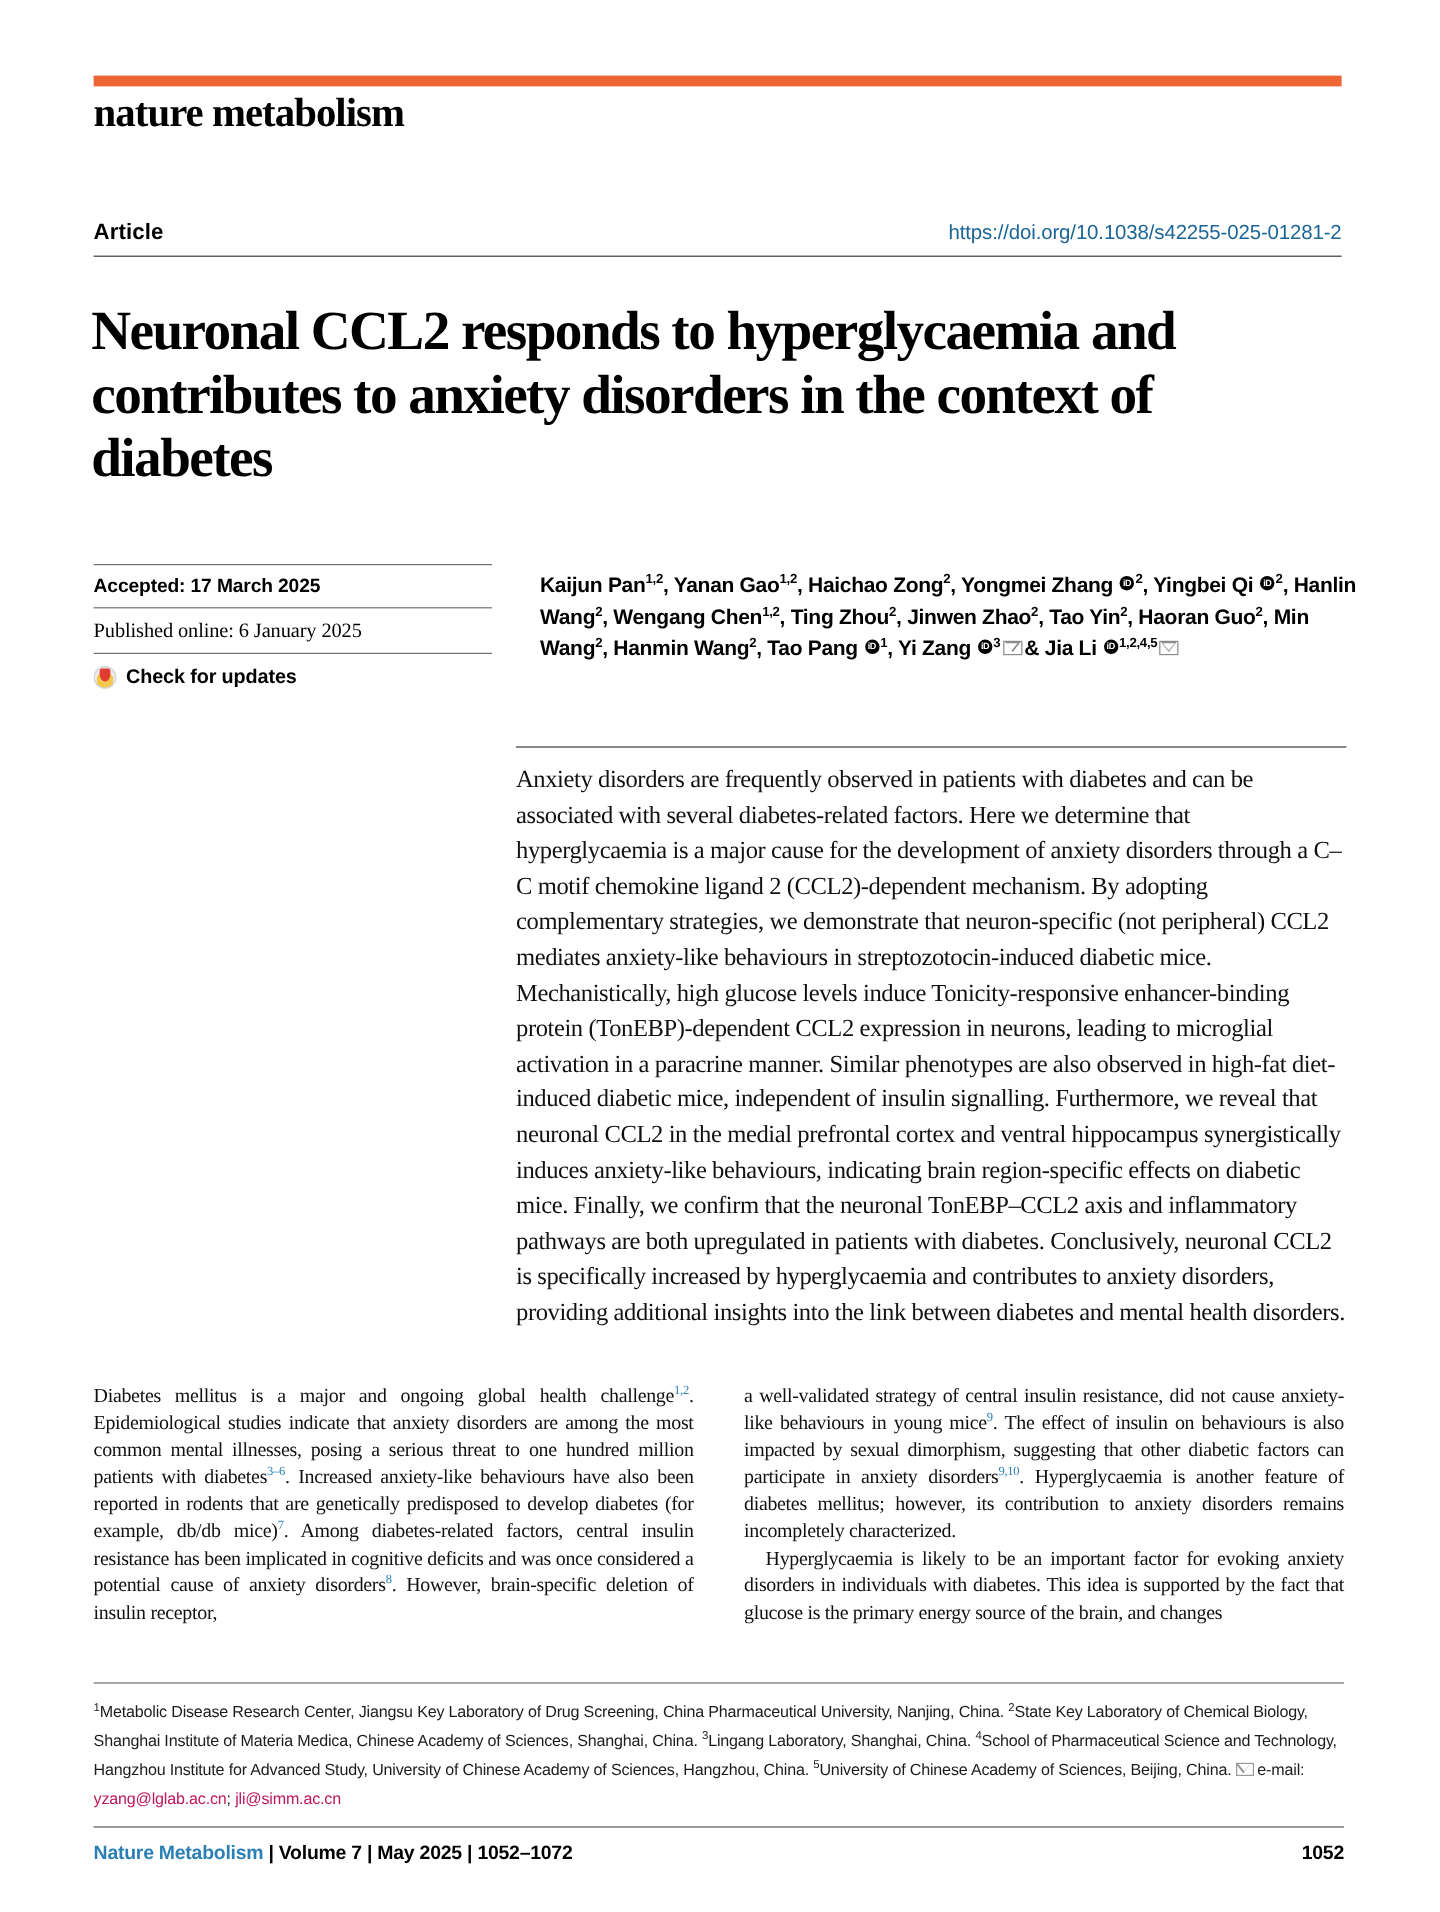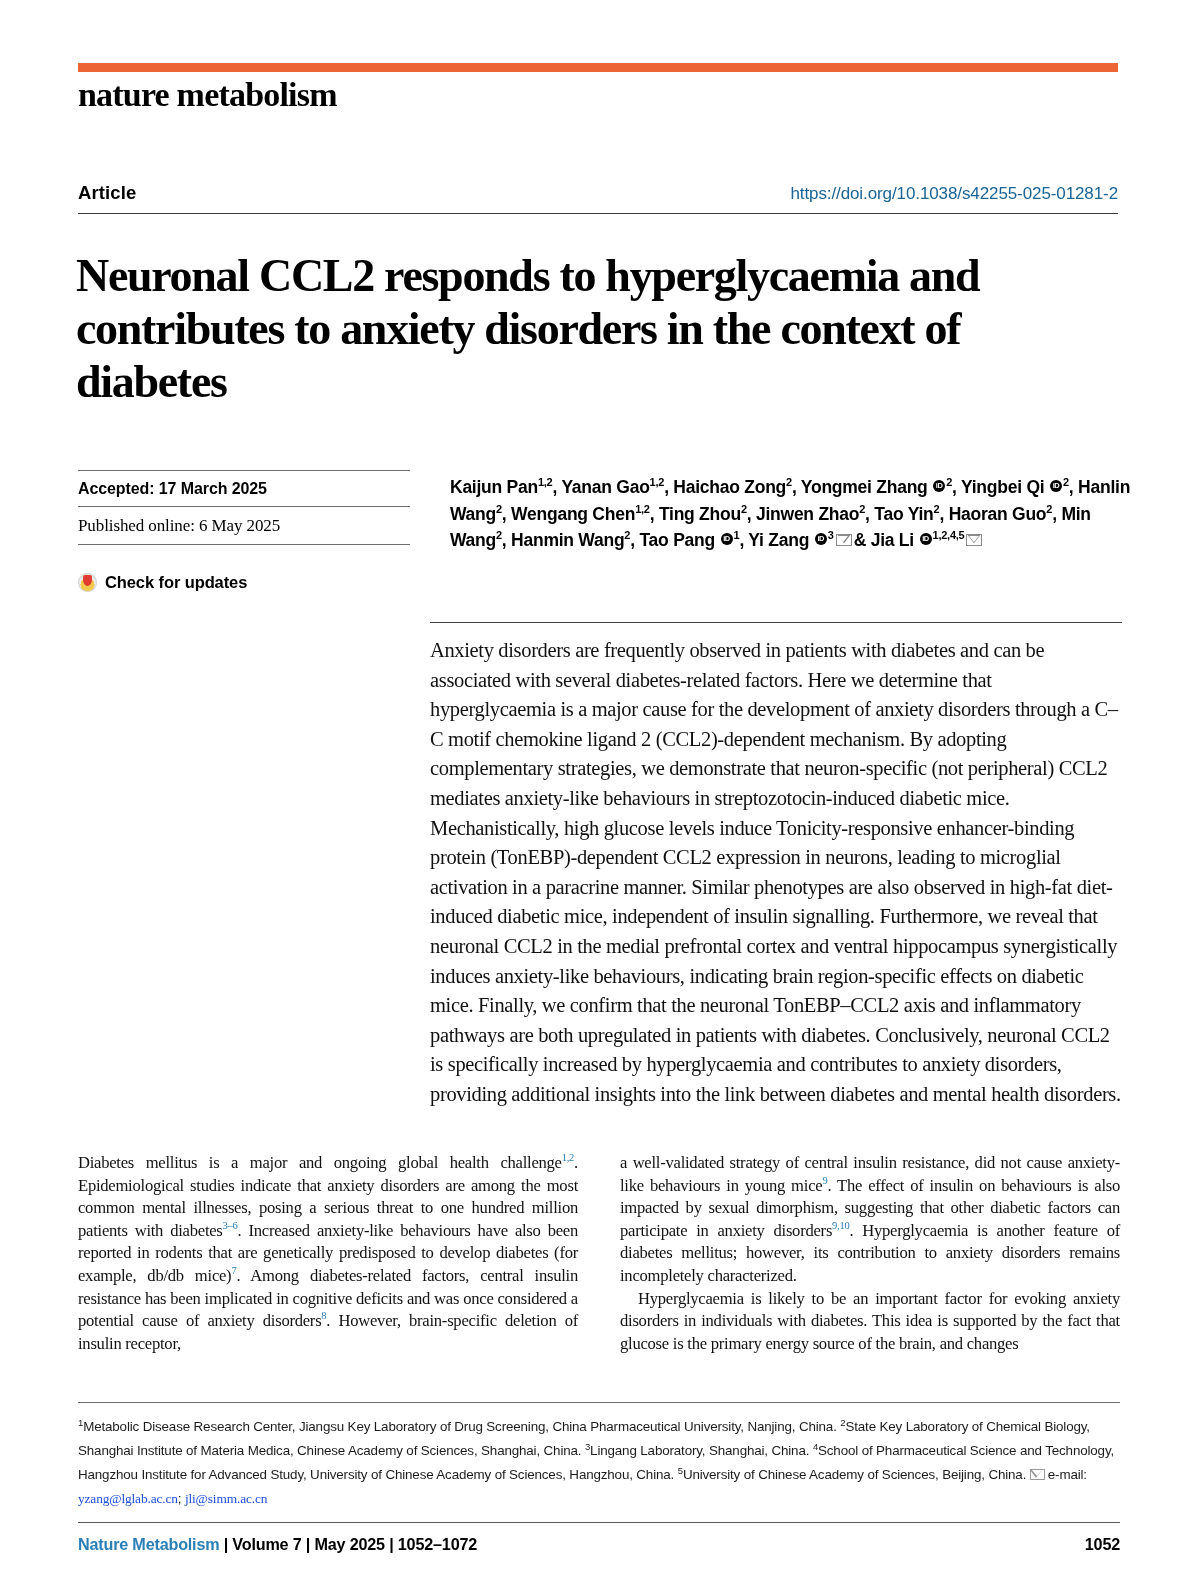--- a/index.html
+++ b/index.html
@@ -98,21 +98,21 @@
   }
   .meta-row.serif {
     font-family: "Liberation Serif", serif;
     font-weight: 400;
     font-size: 17px;
   }
   .meta-row.check {
     display: flex;
     align-items: center;
     gap: 8px;
-    padding-top: 28px;
+    padding-top: 10px;
   }
   .crossmark {
     width: 19px;
     height: 19px;
     border-radius: 50%;
     background: radial-gradient(circle at 50% 62%, #f2c94c 0%, #f2c94c 46%, #ededed 47%, #e2e2e2 100%);
     position: relative;
     flex: none;
     box-shadow: inset 0 0 0 1px #d6d6d6;
   }
@@ -257,23 +257,22 @@
     line-height: 24px;
     letter-spacing: -0.15px;
     color: #1c1c1c;
   }
   .affil sup {
     font-size: 9.5px;
     vertical-align: super;
     line-height: 0;
   }
   .affil .mail {
-    color: #1d4ed8;
+    color: #be185d;
     text-decoration: none;
-    font-family: Liberation Serif, serif;
   }
   .envelope-sm {
     display: inline-block;
     width: 13px;
     height: 9px;
     border: 1.1px solid #9a9a9a;
     position: relative;
     vertical-align: -1px;
     margin-right: 3px;
   }
@@ -327,21 +326,21 @@
 
   <div class="kicker-row">
     <span class="kicker">Article</span>
     <a class="doi" href="#">https://doi.org/10.1038/s42255-025-01281-2</a>
   </div>
 
   <h1 class="title">Neuronal CCL2 responds to hyperglycaemia and contributes to anxiety disorders in the context of diabetes</h1>
 
   <div class="meta-col">
     <div class="meta-row">Accepted: 17 March 2025</div>
-    <div class="meta-row serif">Published online: 6 May 2025</div>
+    <div class="meta-row serif">Published online: 6 January 2025</div>
     <div class="meta-row check">
       <span class="crossmark"></span>
       <span class="check-label">Check for updates</span>
     </div>
   </div>
 
   <div class="authors">
     <span>Kaijun Pan</span><sup>1,2</sup><span>, Yanan Gao</span><sup>1,2</sup><span>, Haichao Zong</span><sup>2</sup><span>, Yongmei Zhang</span> <span class="orcid"></span><sup>2</sup><span>, Yingbei Qi</span> <span class="orcid"></span><sup>2</sup>,
     <span>Hanlin Wang</span><sup>2</sup><span>, Wengang Chen</span><sup>1,2</sup><span>, Ting Zhou</span><sup>2</sup><span>, Jinwen Zhao</span><sup>2</sup><span>, Tao Yin</span><sup>2</sup>,
     <span>Haoran Guo</span><sup>2</sup><span>, Min Wang</span><sup>2</sup><span>, Hanmin Wang</span><sup>2</sup><span>, Tao Pang</span> <span class="orcid"></span><sup>1</sup><span>, Yi Zang</span> <span class="orcid"></span><sup>3</sup><span class="envelope"></span><span>&amp;</span>

